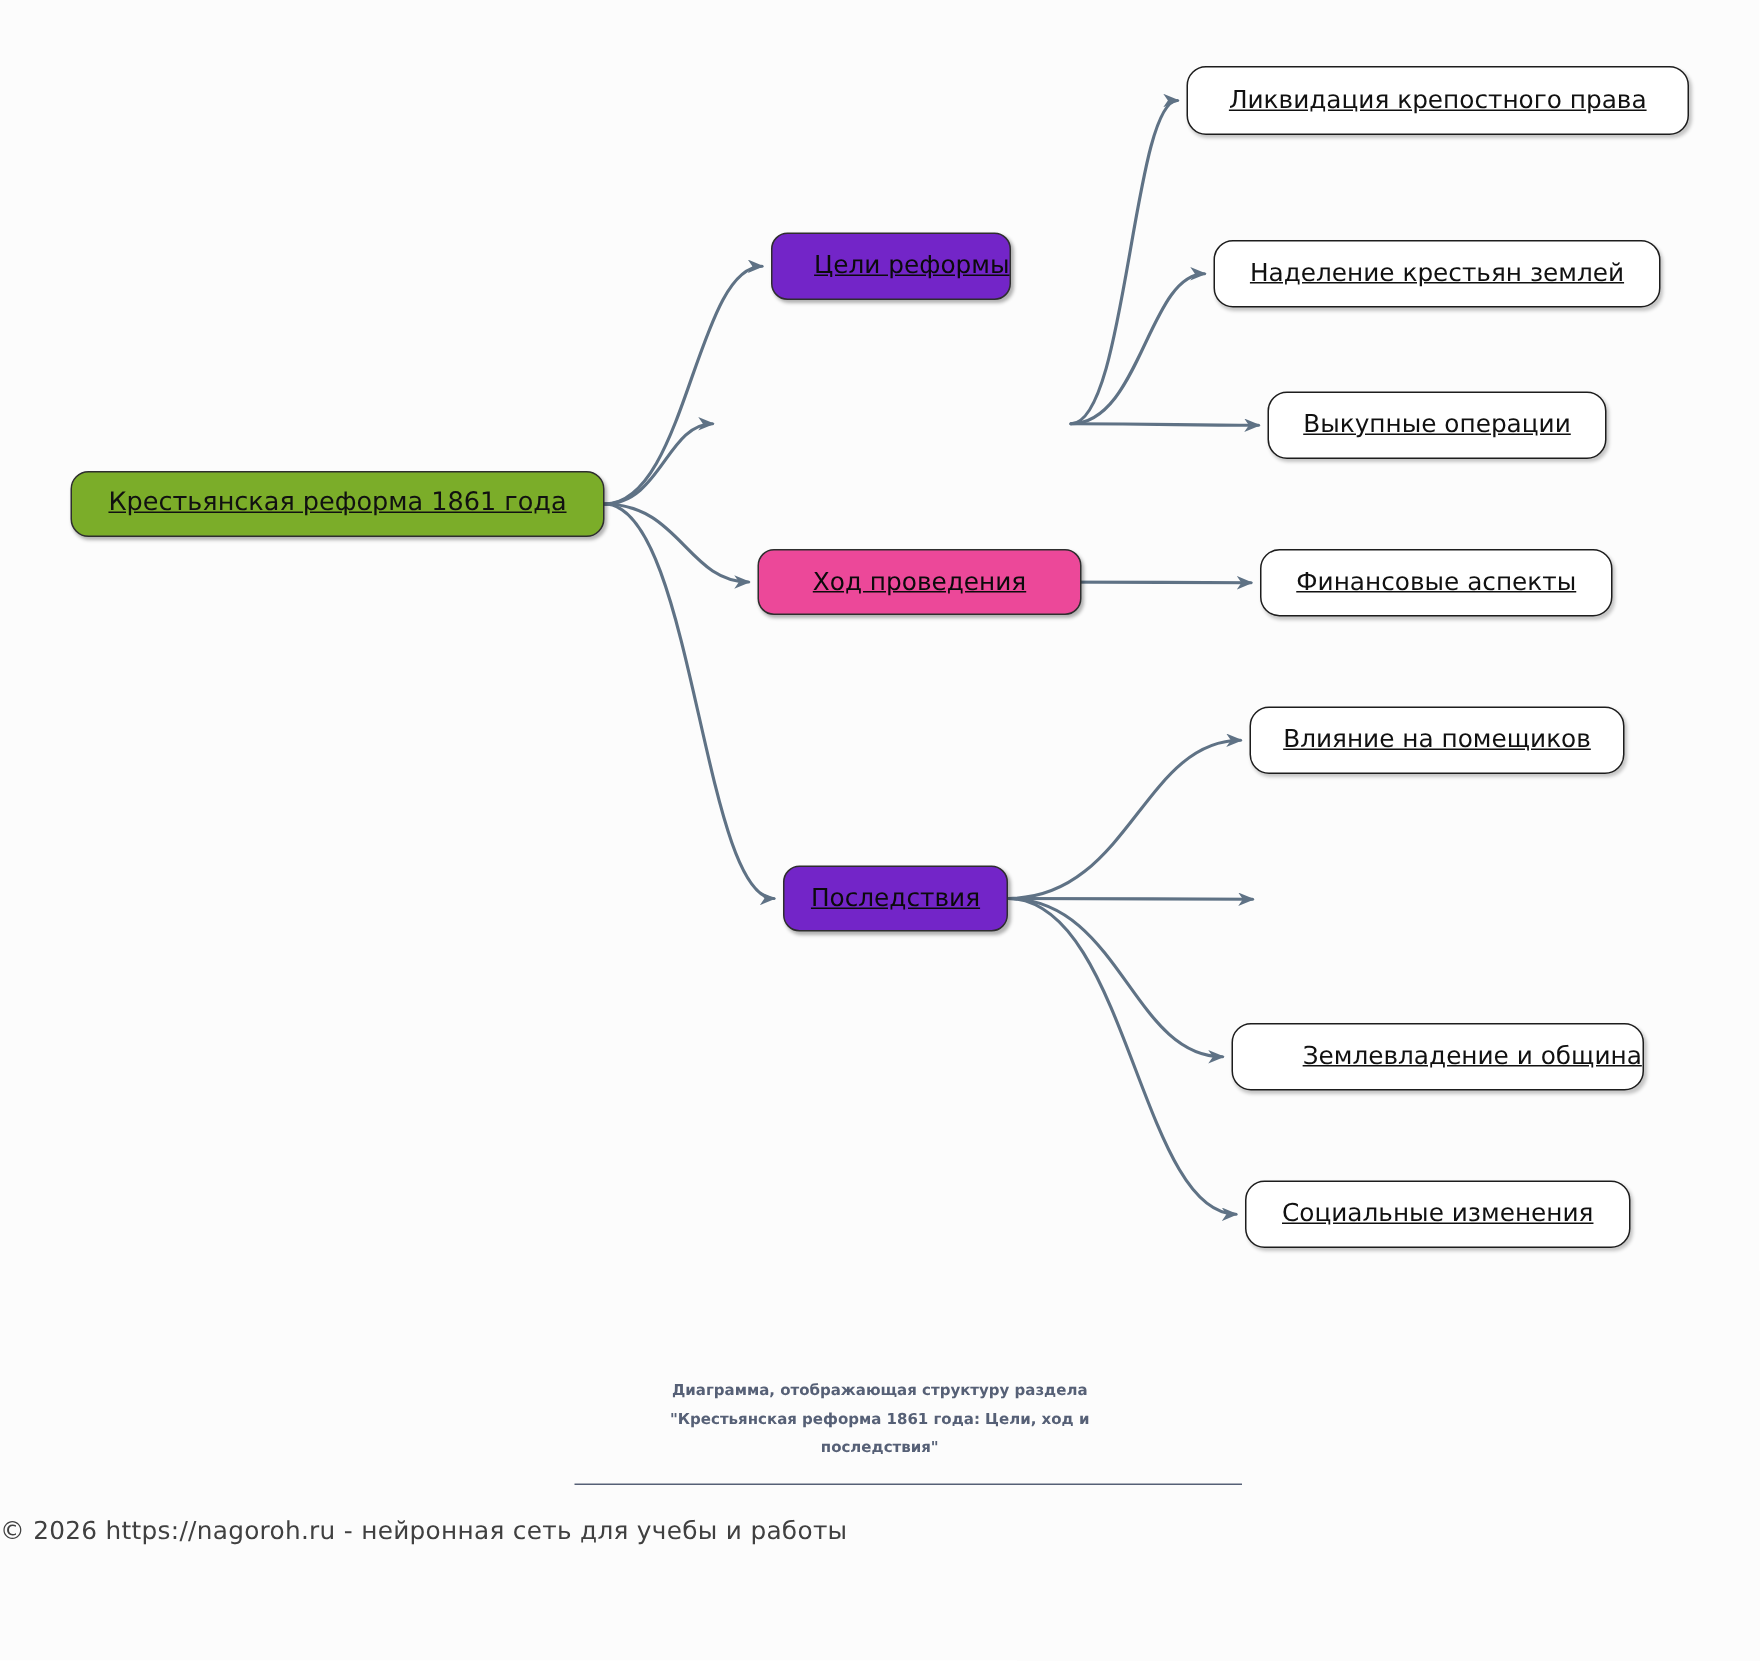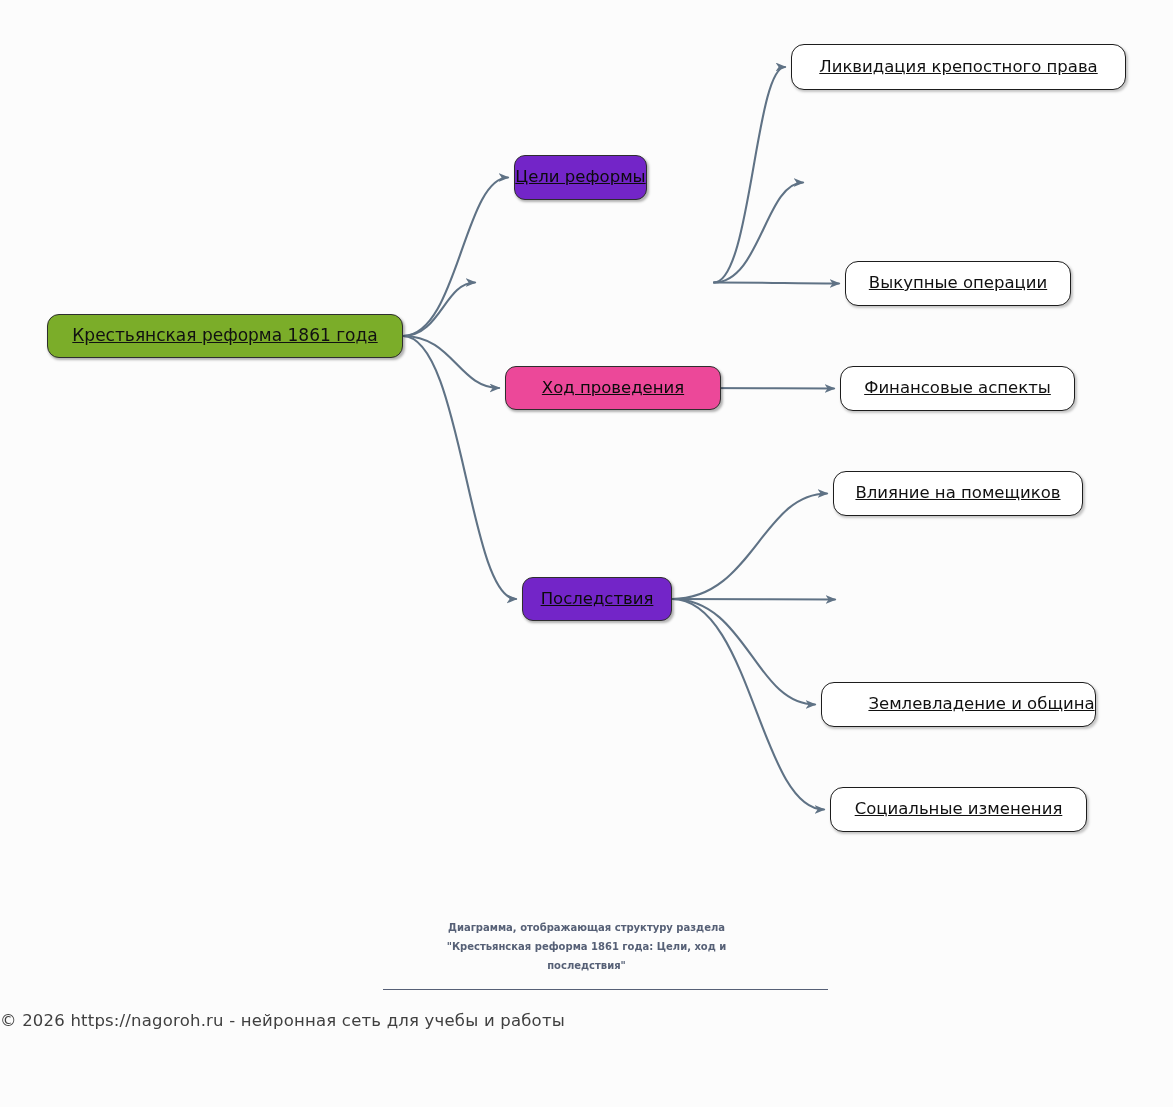--- a/index.html
+++ b/index.html
@@ -109,32 +109,35 @@
         <path d="M672,599 C756.76,599 766.54,599.5 835,599.5"></path>
         <path d="M672,599 C746.36,599 754.94,704.5 815,704.5"></path>
         <path d="M672,599 C751.04,599 760.16,809.5 824,809.5"></path>
       </g>
   </svg>
 
   <div class="node node-root" style="left: 47px; top: 314px; width: 356px; height: 44px; background: rgb(123, 173, 41);">
     <span>Крестьянская реформа 1861 года</span>
   </div>
 
-  <div class="node node-branch" style="left: 514px; top: 155px; width: 133px; height: 45px; background: rgb(115, 37, 200);">
+  <div class="node node-branch" style="left: 514px; top: 155px; width: 160px; height: 45px; background: rgb(115, 37, 200); justify-content: flex-end;">
     <span>Цели реформы</span>
   </div>
   <div class="node node-branch" style="left: 505px; top: 366px; width: 216px; height: 44px; background: #ec4899;">
     <span>Ход проведения</span>
   </div>
   <div class="node node-branch" style="left: 522px; top: 577px; width: 150px; height: 44px; background: rgb(115, 37, 200);">
     <span>Последствия</span>
   </div>
 
   <div class="node node-leaf" style="left: 791px; top: 44px; width: 335px; height: 46px; background: rgb(255, 255, 255);">
     <span>Ликвидация крепостного права</span>
+  </div>
+  <div class="node node-leaf" style="left: 809px; top: 160px; width: 298px; height: 45px; background: rgb(255, 255, 255);">
+    <span>Наделение крестьян землей</span>
   </div>
   <div class="node node-leaf" style="left: 845px; top: 261px; width: 226px; height: 45px; background: rgb(255, 255, 255);">
     <span>Выкупные операции</span>
   </div>
   <div class="node node-leaf" style="left: 840px; top: 366px; width: 235px; height: 45px; background: rgb(255, 255, 255);">
     <span>Финансовые аспекты</span>
   </div>
   <div class="node node-leaf" style="left: 833px; top: 471px; width: 250px; height: 45px; background: rgb(255, 255, 255);">
     <span>Влияние на помещиков</span>
   </div>

